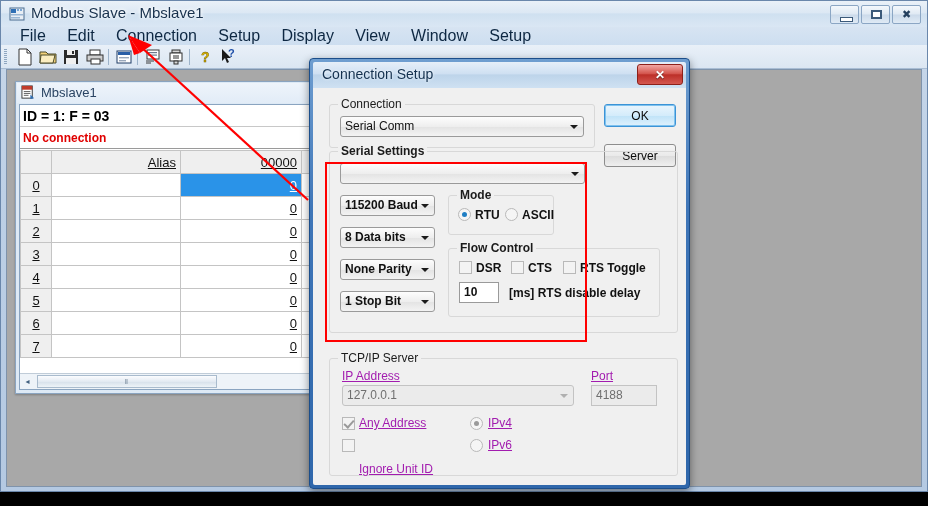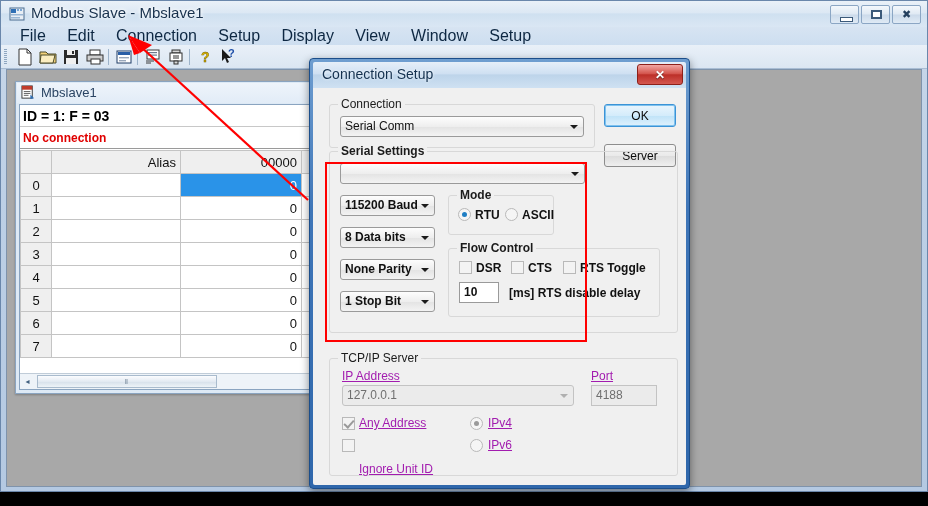--- a/index.html
+++ b/index.html
@@ -102,21 +102,21 @@
   }
   #connline{
     position:absolute;left:0;top:22px;right:0;height:22px;
     font-weight:bold;font-size:12px;line-height:22px;padding-left:3px;
     border-bottom:1px solid #9a9a9a;box-sizing:border-box;
   }
   #grid{
     position:absolute;left:0;top:45px;right:0;bottom:0;
   }
   #grid table{border-collapse:collapse;width:100%;table-layout:fixed;font-size:13px;}
-  #grid th,#grid td{border:1px solid #c4c4c4;height:22px;padding:0 4px;}
+  #grid th,#grid td{border:1px solid #c4c4c4;height:22px;padding:0 4px;text-decoration:underline;}
   #grid th{background:#efefef;font-weight:normal;color:#111;text-align:right;}
   #grid td.rowhdr{background:#efefef;text-align:center;width:22px;padding:0;color:#111;}
   #grid td.alias{text-align:right;background:#fff;}
   #grid td.val{text-align:right;background:#fff;color:#111;}
   #grid td.val.sel{background:#2a93e8;color:#fff;}
   #grid td.tail{background:#fff;}
   #hscroll{
     position:absolute;left:0;right:0;bottom:0;height:16px;
     background:#eef3f8;border-top:1px solid #c0ccd8;
     box-sizing:border-box;

